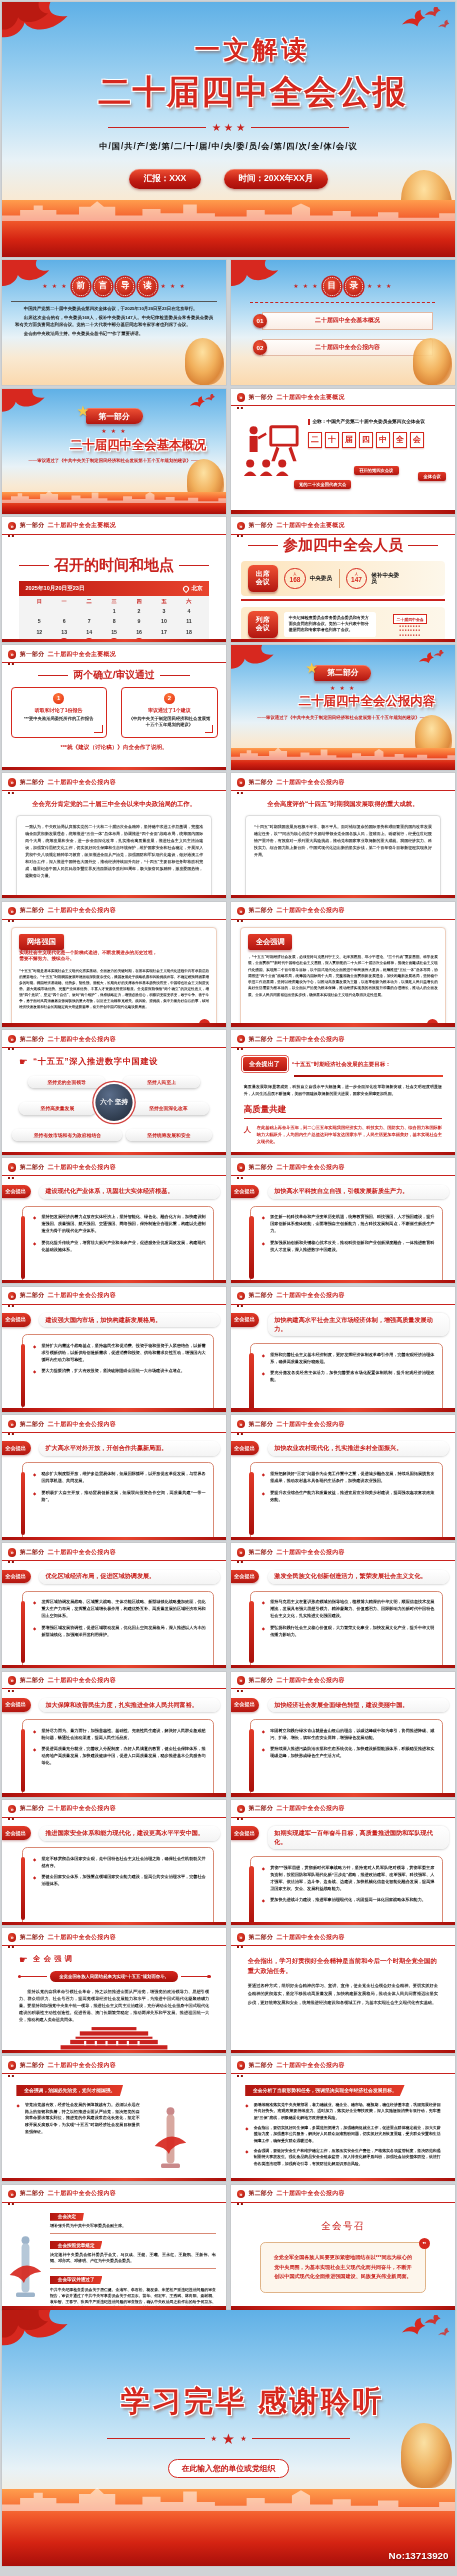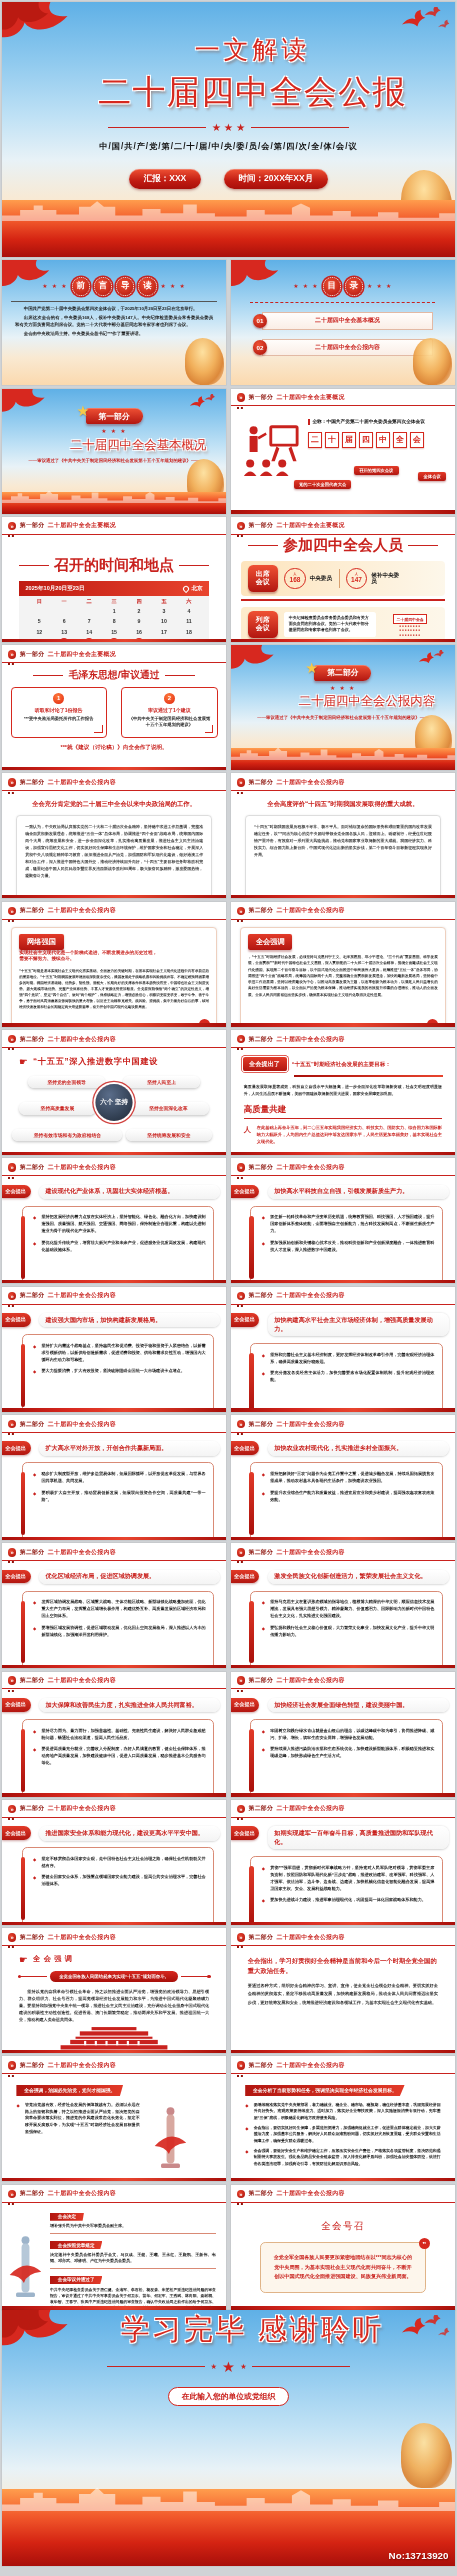--- a/index.html
+++ b/index.html
@@ -12,21 +12,21 @@
 
   
   .scene{background:linear-gradient(180deg,#5fb0e6 0%,#8cc8ee 22%,#bfe1f5 45%,#e8f2f7 62%,#f9e9d2 78%,#fbd9ae 100%);}
   .band{position:absolute;left:0;right:0;bottom:0;background:linear-gradient(180deg,#ff9d4d 0%,#f25a2c 35%,#d42312 70%,#a80f0a 100%);}
   .skyline{position:absolute;left:0;right:0;width:100%;height:22px;}
   .flagsvg{position:absolute;left:-2.6px;top:-2.6px;width:98px;height:52px;}
   .dovesvg{position:absolute;right:5.2px;top:5.2px;width:60px;height:31px;}
   .lion{position:absolute;right:2.6px;bottom:22px;width:51px;height:65px;border-radius:45% 55% 40% 40%;
         background:radial-gradient(ellipse at 45% 30%,#ffe09a 0%,#f0a94e 45%,#d97f2c 70%,rgba(217,127,44,0) 100%);opacity:.9;}
   .ctr{position:relative;text-align:center;}
-  .outline-red{color:#d6281e;font-weight:normal;
+  .outline-red{color:#d6281e;font-weight:bold;
     text-shadow:-1px -1px 0 #fff,1px -1px 0 #fff,-1px 1px 0 #fff,1px 1px 0 #fff,2px 2.6px 2.6px rgba(130,40,0,.4);padding-left:48px;}
   .stardiv{display:flex;align-items:center;justify-content:center;gap:5.2px;color:#c9221e;}
   .stardiv .ln{height:1.3px;background:#c9221e;width:98px;}
   .pillbtn{display:inline-block;background:linear-gradient(180deg,#ef5134,#c01b12 60%,#a80f0a);color:#fff;
     font-weight:bold;border-radius:10.4px;padding:3.9px 14.4px;font-size:8.5px;box-shadow:0 1.3px 2.6px rgba(120,0,0,.4), inset 0 0.7px 0 rgba(255,255,255,.35);}
 
   
   .chead{display:flex;align-items:center;gap:3.3px;padding:4.6px 5.9px 3.3px;border-bottom:1.3px solid #c9221e;position:relative;}
   .chead::after{content:"";position:absolute;left:5.9px;bottom:-3.3px;width:2.6px;height:2px;background:#8e150d;box-shadow:3.9px 0 0 #8e150d;}
   .chev{width:8.5px;height:8.5px;border-radius:50%;background:radial-gradient(circle at 35% 35%,#e8442e,#a80f0a);
@@ -201,21 +201,21 @@
   .calltitle{text-align:center;color:#c9221e;font-weight:normal;font-size:9.5px;letter-spacing:1.3px;margin-top:17px;}
   .callpanel{position:relative;margin:9.1px 29px 0;background:#fdf6ec;border:0.7px solid #e0b488;border-radius:5.2px;
     padding:10.4px 11.8px;color:#c9221e;font-weight:bold;font-size:5.1px;line-height:1.85;text-align:center;}
   .callpanel .qmark{top:-5.2px;right:-4.6px;bottom:auto;}
 
   
   .cover-pre{font-size:25px;letter-spacing:3.9px;margin-top:31px;}
   .cover-title{font-size:33px;letter-spacing:1.3px;margin-top:3.9px;}
   .cover-sub{color:#111;font-weight:bold;font-size:8.2px;letter-spacing:1px;margin-top:7.8px;position:relative;}
   .pillrow{margin-top:17px;display:flex;justify-content:center;gap:23.5px;position:relative;}
-  .close-title{font-size:29px;letter-spacing:2.6px;}
+  .close-title{font-size:29px;letter-spacing:2.6px;margin-top:72px;}
   .bigstar{font-size:14.4px;} .smstar{font-size:7.2px;}
   .orgpill{display:inline-block;border:1px solid #d6281f;background:#fff;color:#c9221e;font-weight:bold;
     font-size:7.8px;border-radius:10.4px;padding:3.3px 13px;margin-top:11.8px;position:relative;}
   .wm{position:absolute;right:6.5px;bottom:5.2px;color:#fff;font-weight:bold;font-size:9.8px;text-shadow:0.7px 0.7px 1.3px rgba(90,0,0,.6);}
 </style>
 </head>
 <body>
 
 <div class="page">
 
@@ -481,21 +481,21 @@
 
   <div class="row">
     <div class="slide">
       <div class="chead">
         <span class="chev">»</span>
         <span class="part">第一部分</span>
         <span class="htitle">二十届四中全会主要概况</span>
       </div>
       <div class="ctitle" style="font-size:9.8px;margin-top:5.9px">
         <span class="ln"></span>
-          <span>毛泽东思想/审议通过</span>
+          <span>两个确立/审议通过</span>
           <span class="ln"></span>
       </div>
       <div class="cards">
         <div class="rcard">
           <div class="rnum">1</div>
           <div class="rhead">听取和讨论了1份报告</div>
           <div class="rtext">***受中央政治局委托所作的工作报告</div>
         </div>
         <div class="rcard">
           <div class="rnum">2</div>

